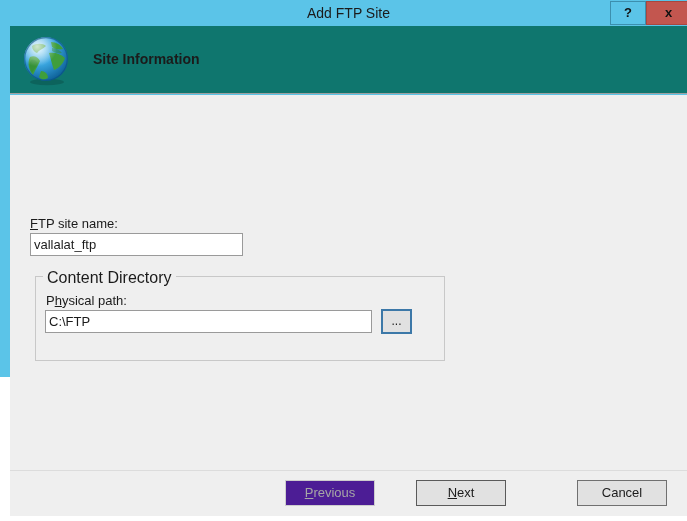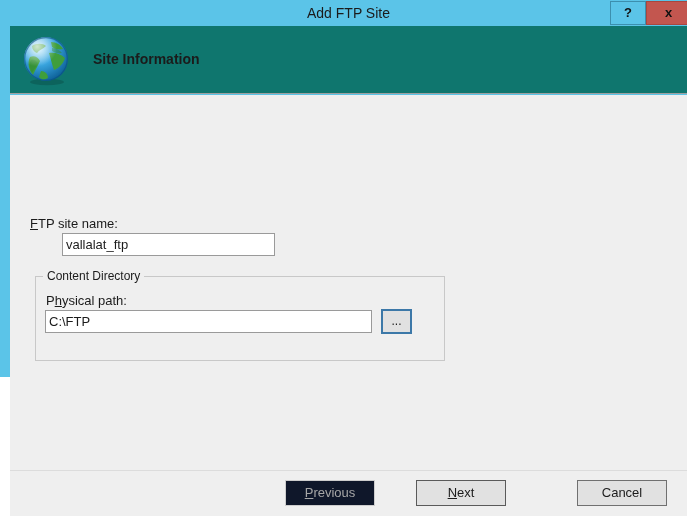--- a/index.html
+++ b/index.html
@@ -123,36 +123,36 @@
     color: #1b1b1b;
     padding: 0 3px;
     line-height: 21px;
     height: 23px;
     font-family: "Liberation Sans", sans-serif;
     outline: none;
   }
 
   
   .lbl-sitename { left: 20px; top: 121px; }
-  .in-sitename  { left: 20px; top: 138px; width: 213px; margin-left: 32px; }
+  .in-sitename  { left: 20px; top: 138px; width: 213px; }
 
   
   .groupbox {
     position: absolute;
     left: 25px; top: 181px;
     width: 410px; height: 85px;
     box-sizing: border-box;
     border: 1px solid #c8c8c8;
   }
   .groupbox-title {
     position: absolute;
     left: 33px; top: 174px;
     background: #efefef;
     padding: 0 4px;
-    font-size: 12px;
+    font-size: 16px;
     color: #1b1b1b;
   }
   .lbl-physpath { left: 36px; top: 198px; }
   .in-physpath  { left: 35px; top: 215px; width: 327px; }
 
   .browse-btn {
     position: absolute;
     left: 371px; top: 214px;
     width: 31px; height: 25px;
     box-sizing: border-box;
@@ -194,21 +194,21 @@
     background: #e1e1e1;
     border: 1px solid #707070;
     color: #1b1b1b;
   }
   .dlgbtn-default {
     background: #e1e1e1;
     border: 1px solid #5a5a5a;
     color: #1b1b1b;
   }
   .dlgbtn-disabled {
-    background: #0f172a;
+    background: #4c1d95;
     border: 1px solid #cdcdcd;
     color: #a6a6a6;
   }
   .btn-previous { left: 275px; }
   .btn-next     { left: 375px; margin-left: 31px; }
   .btn-finish   { left: 471px; }
   .btn-cancel   { left: 567px; }
 </style>
 </head>
 <body>

